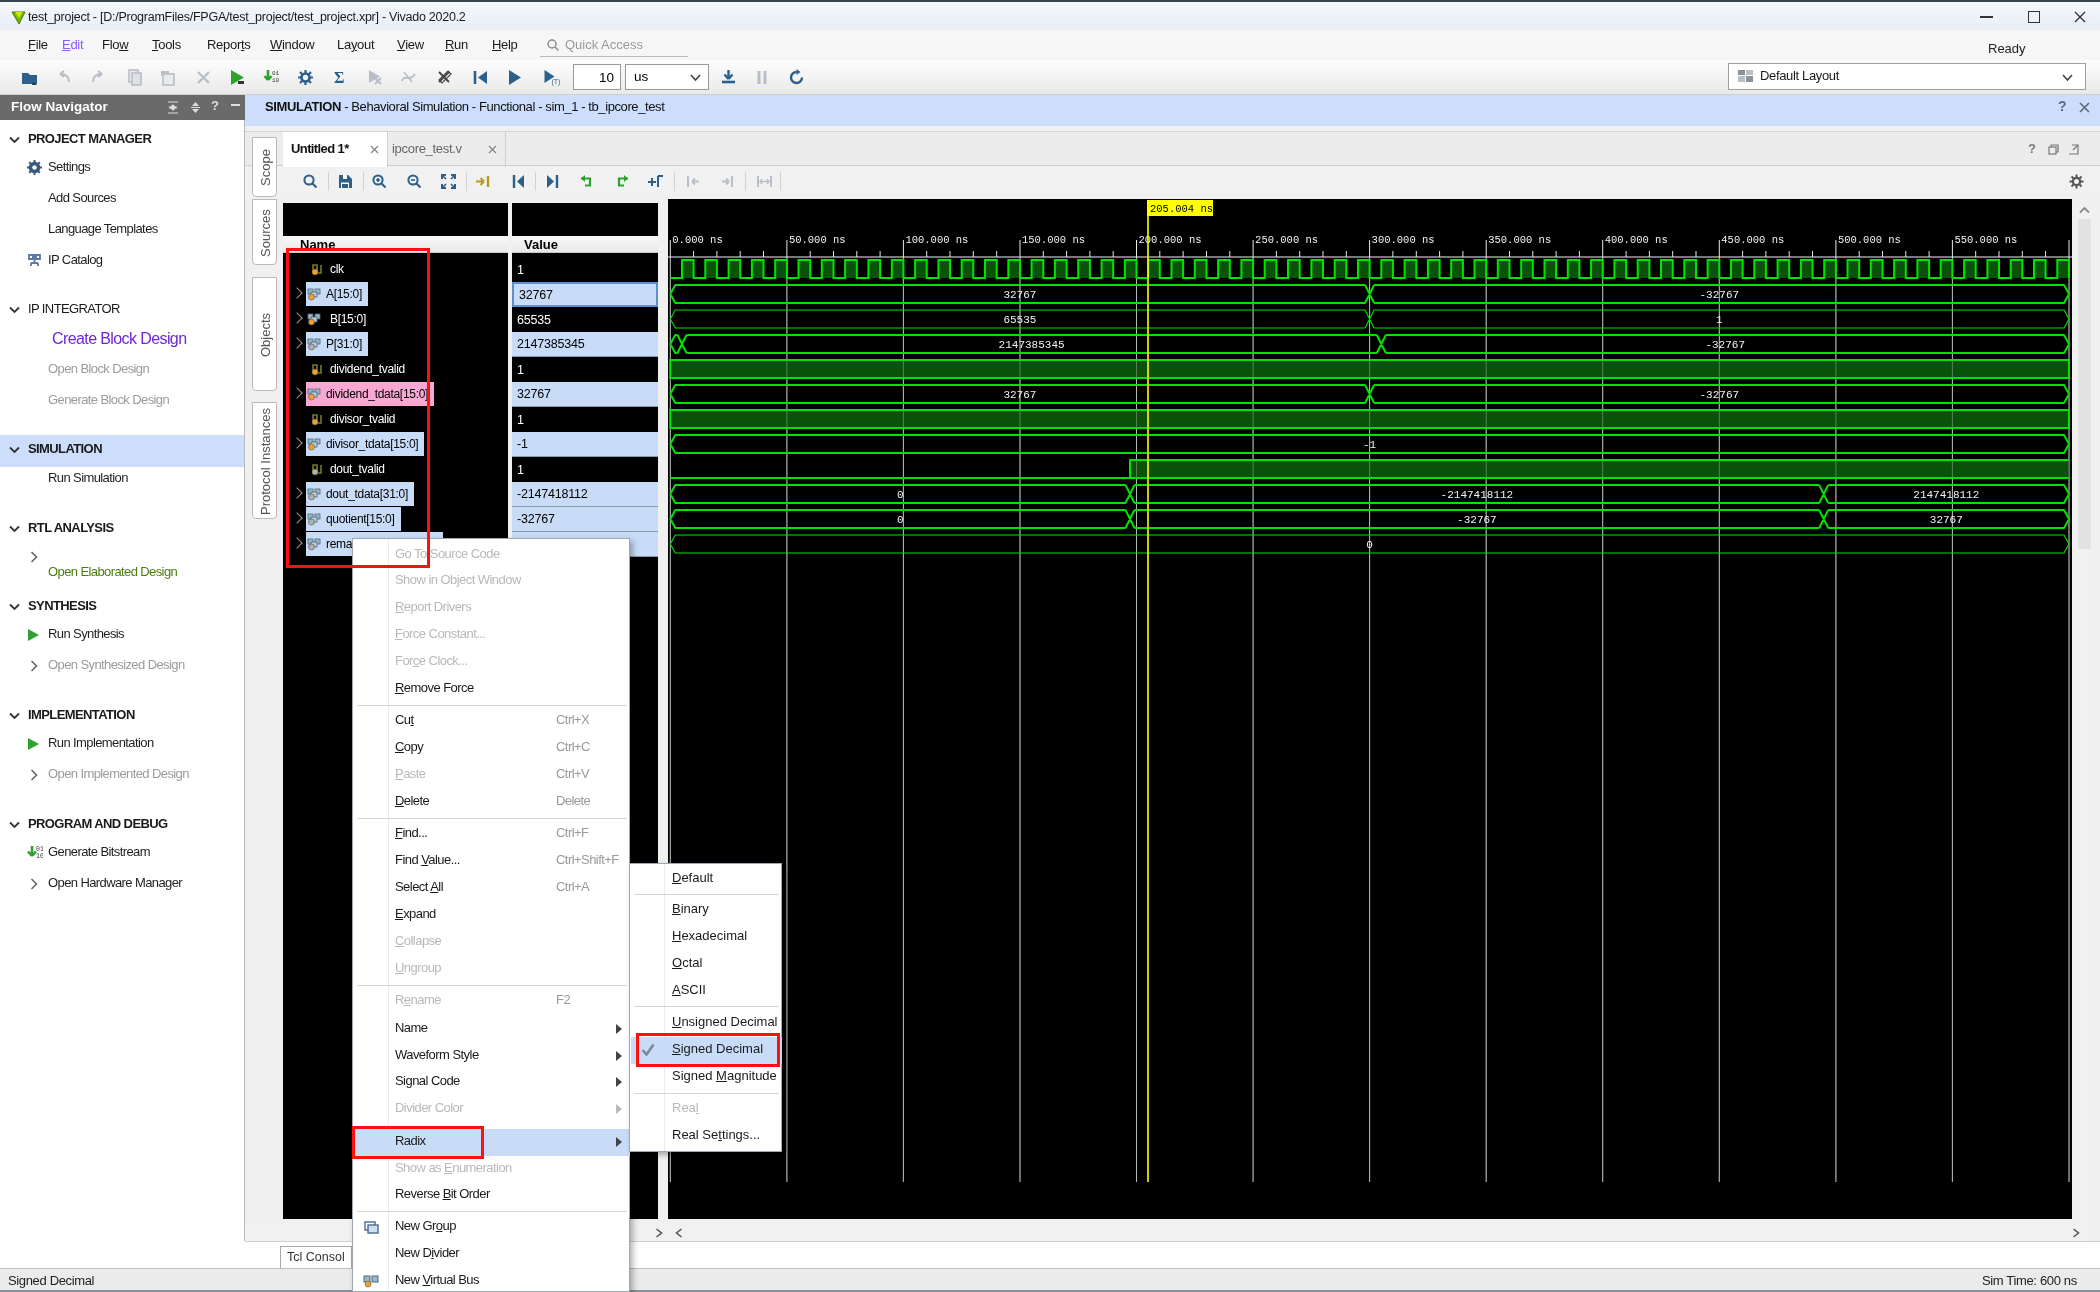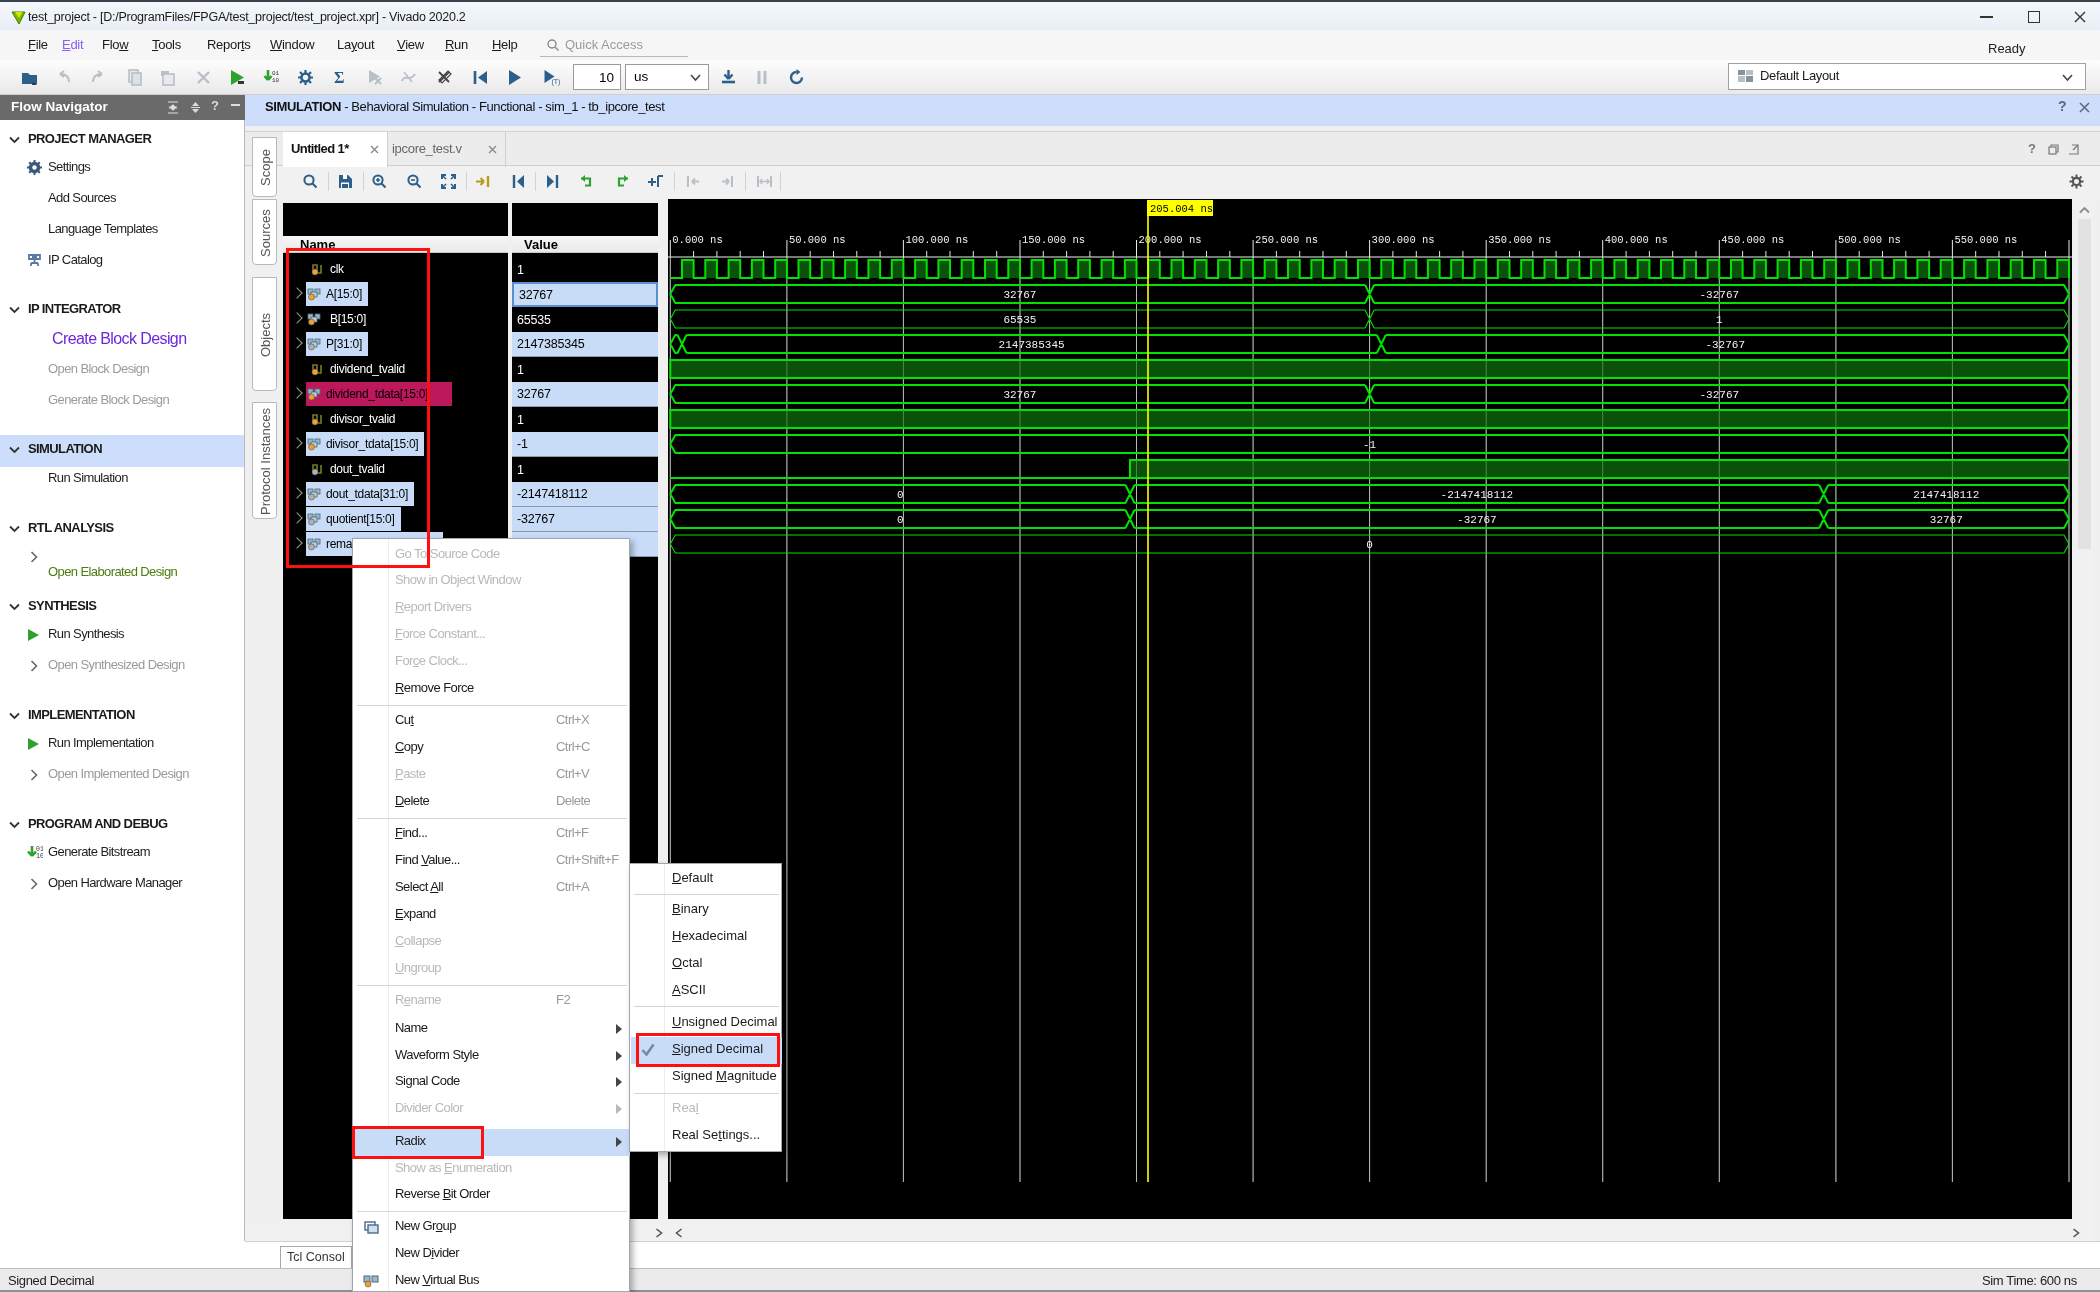--- a/index.html
+++ b/index.html
@@ -163,21 +163,21 @@
 <span class="abs" style="left:48px;top:190px;font-size:13px;letter-spacing:-0.6px;color:#1f1f1f">Add Sources</span>
 <span class="abs" style="left:48px;top:221px;font-size:13px;letter-spacing:-0.6px;color:#1f1f1f">Language Templates</span>
 <svg class="abs" style="left:27px;top:253px" width="15" height="16" viewBox="0 0 15 16">
     <path d="M2 2h11v4H2zM7.5 6v4M4 10h7M4 10v3M11 10v3" stroke="#5b7aa6" stroke-width="1.8" fill="none"></path>
     <rect x="5" y="2" width="5" height="4" fill="#5b7aa6"></rect>
   </svg>
 <span class="abs" style="left:48px;top:252px;font-size:13px;letter-spacing:-0.6px;color:#1f1f1f">IP Catalog</span>
 <svg class="abs" style="left:9px;top:306px" width="11" height="8" viewBox="0 0 11 8">
     <path d="M1 1.5l4.5 4.5L10 1.5" stroke="#333" stroke-width="1.8" fill="none"></path>
   </svg>
-<span class="abs" style="left:28px;top:301px;font-size:13px;letter-spacing:-0.6px;font-weight:bold;color:#1a1a1a">IP INTEGRATOR</span>
+<span class="abs" style="left:28px;top:301px;font-size:13px;letter-spacing:-0.6px;font-weight:normal;color:#1a1a1a">IP INTEGRATOR</span>
 <span class="abs" style="left:52px;top:330px;font-size:16px;letter-spacing:-0.6px;color:#6d28d9">Create Block Design</span>
 <span class="abs" style="left:48px;top:361px;font-size:13px;letter-spacing:-0.6px;color:#9b9b9b">Open Block Design</span>
 <span class="abs" style="left:48px;top:392px;font-size:13px;letter-spacing:-0.6px;color:#9b9b9b">Generate Block Design</span>
 <svg class="abs" style="left:9px;top:446px" width="11" height="8" viewBox="0 0 11 8">
     <path d="M1 1.5l4.5 4.5L10 1.5" stroke="#333" stroke-width="1.8" fill="none"></path>
   </svg>
 <span class="abs" style="left:28px;top:441px;font-size:13px;letter-spacing:-0.6px;font-weight:bold;color:#1a1a1a">SIMULATION</span>
 <span class="abs" style="left:48px;top:470px;font-size:13px;letter-spacing:-0.6px;color:#1f1f1f">Run Simulation</span>
 <svg class="abs" style="left:9px;top:525px" width="11" height="8" viewBox="0 0 11 8">
     <path d="M1 1.5l4.5 4.5L10 1.5" stroke="#333" stroke-width="1.8" fill="none"></path>
@@ -371,21 +371,21 @@
       <rect x="8" y="2" width="5" height="5" fill="#9db8c8" stroke="#4a6a7a" stroke-width="0.8"></rect>
       <rect x="4" y="5" width="6" height="5" fill="#b8cdd8" stroke="#4a6a7a" stroke-width="0.8"></rect>
       <circle cx="4.5" cy="10" r="3" fill="#b0b0b0" stroke="#555" stroke-width="0.6"></circle>
     </svg>
 <div style="position:absolute;left:330px;top:357px;height:24px;display:inline-flex;align-items:center;color:#fff;font-size:12px;letter-spacing:-0.3px">dividend_tvalid</div>
 <svg style="position:absolute;left:311px;top:362px" width="14" height="14" viewBox="0 0 14 14">
       <path d="M2 11V3h4v8h4V3" stroke="#7a7a20" stroke-width="1.6" fill="none"></path>
       <circle cx="4" cy="10" r="3" fill="#f0a030" stroke="#555" stroke-width="0.6"></circle>
     </svg>
 <div style="position:absolute;left:293px;top:389px;width:8px;height:8px;border:solid #9a9a9a;border-width:0 1.6px 1.6px 0;transform:rotate(-45deg);transform-origin:center"></div>
-<div style="position:absolute;left:306px;top:382px;height:24px;background:#be185d;display:inline-flex;align-items:center;padding:0 24px 0 20px;color:#000;font-size:12px;letter-spacing:-0.3px">dividend_tdata[15:0]</div>
+<div style="position:absolute;left:306px;top:382px;height:24px;background:#f9a8d4;display:inline-flex;align-items:center;padding:0 6px 0 20px;color:#000;font-size:12px;letter-spacing:-0.3px">dividend_tdata[15:0]</div>
 <svg style="position:absolute;left:307px;top:387px" width="15" height="14" viewBox="0 0 15 14">
       <rect x="1" y="2" width="5" height="5" fill="#9db8c8" stroke="#4a6a7a" stroke-width="0.8"></rect>
       <rect x="8" y="2" width="5" height="5" fill="#9db8c8" stroke="#4a6a7a" stroke-width="0.8"></rect>
       <rect x="4" y="5" width="6" height="5" fill="#b8cdd8" stroke="#4a6a7a" stroke-width="0.8"></rect>
       <circle cx="4.5" cy="10" r="3" fill="#f0a030" stroke="#555" stroke-width="0.6"></circle>
     </svg>
 <div style="position:absolute;left:330px;top:407px;height:24px;display:inline-flex;align-items:center;color:#fff;font-size:12px;letter-spacing:-0.3px">divisor_tvalid</div>
 <svg style="position:absolute;left:311px;top:412px" width="14" height="14" viewBox="0 0 14 14">
       <path d="M2 11V3h4v8h4V3" stroke="#7a7a20" stroke-width="1.6" fill="none"></path>
       <circle cx="4" cy="10" r="3" fill="#f0a030" stroke="#555" stroke-width="0.6"></circle>

